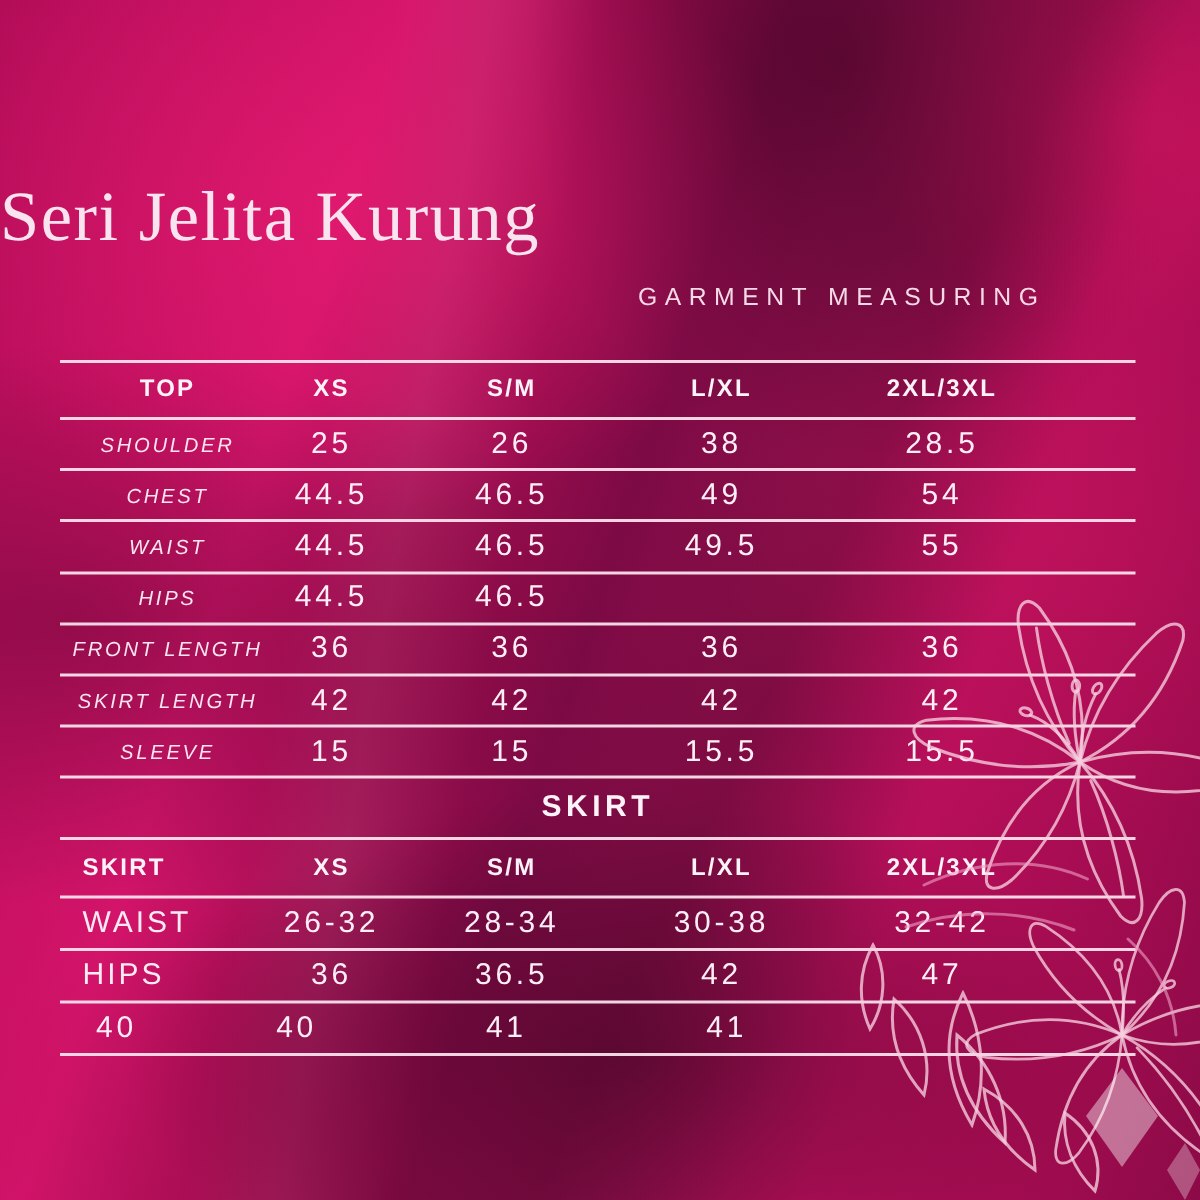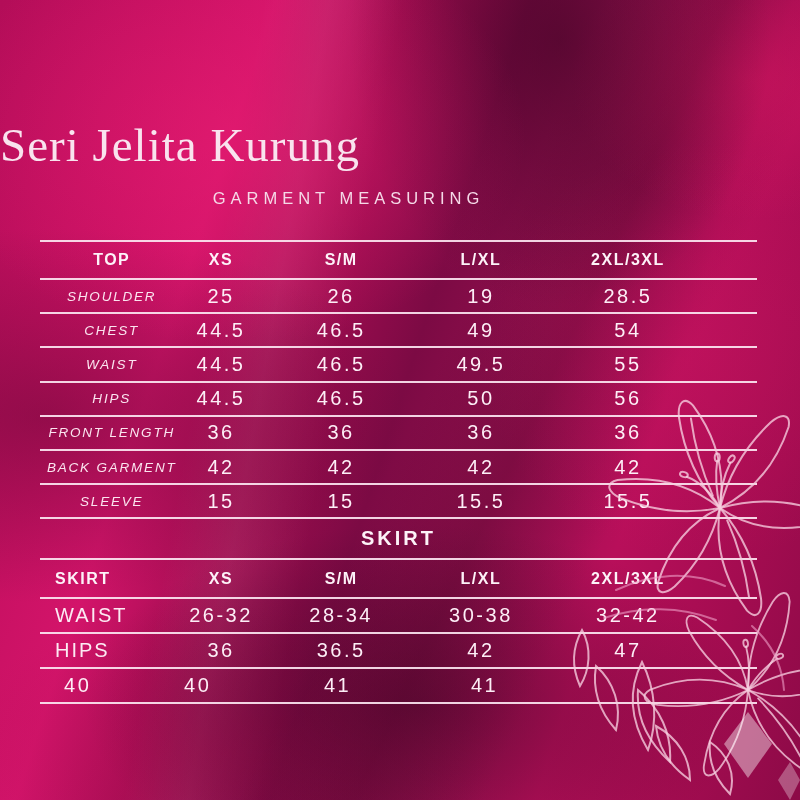--- a/index.html
+++ b/index.html
@@ -17,21 +17,21 @@
       linear-gradient(115deg, transparent 52%, rgba(80,4,42,0.35) 62%, transparent 73%),
       linear-gradient(100deg, transparent 28%, rgba(255,255,255,0.07) 35%, transparent 43%),
       linear-gradient(108deg, #b30d58 0%, #c91163 18%, #d3146a 26%, #a50d52 38%, #7c0a44 50%, #93104e 61%, #b80f5a 75%, #a30c50 88%, #8c0a47 100%);
   }
   .title{
     position:absolute;top:118px;left:0;width:800px;text-align:left;
     font-family:"Liberation Serif","DejaVu Serif",serif;
     font-size:47px;color:#f9e3ee;letter-spacing:1px;font-weight:400;z-index:2;
   }
   .subtitle{
-    position:absolute;top:189px;left:0;width:697px;text-align:center;
+    position:absolute;top:189px;left:0;width:697px;text-align:right;
     font-size:16.5px;color:#f5d9e7;letter-spacing:5px;font-weight:400;z-index:2;
   }
   .tables{
     position:absolute;left:40px;top:240px;width:717px;z-index:2;
     border-top:2px solid rgba(252,230,241,0.92);
     color:#fdf0f6;
   }
   .trow{display:flex;align-items:center;border-bottom:2px solid rgba(252,230,241,0.92);}
   .h38{height:36px;}  .h34{height:32.2px;}  .h41{height:39px;}  .h39{height:37px;}  .h35{height:33px;}
   .cell{text-align:center;overflow:visible;white-space:nowrap;}
@@ -60,21 +60,21 @@
       <div class="cell c2 hdr">S/M</div>
       <div class="cell c3 hdr">L/XL</div>
       <div class="cell c4 hdr">2XL/3XL</div>
       <div class="cell c5"></div>
     </div>
 
     <div class="trow h34">
       <div class="cell c0 rlabel">SHOULDER</div>
       <div class="cell c1 val">25</div>
       <div class="cell c2 val">26</div>
-      <div class="cell c3 val">19</div>
+      <div class="cell c3 val">38</div>
       <div class="cell c4 val">28.5</div>
       <div class="cell c5"></div>
     </div>
     <div class="trow h34">
       <div class="cell c0 rlabel">CHEST</div>
       <div class="cell c1 val">44.5</div>
       <div class="cell c2 val">46.5</div>
       <div class="cell c3 val">49</div>
       <div class="cell c4 val">54</div>
       <div class="cell c5"></div>
@@ -84,34 +84,32 @@
       <div class="cell c1 val">44.5</div>
       <div class="cell c2 val">46.5</div>
       <div class="cell c3 val">49.5</div>
       <div class="cell c4 val">55</div>
       <div class="cell c5"></div>
     </div>
     <div class="trow h34">
       <div class="cell c0 rlabel">HIPS</div>
       <div class="cell c1 val">44.5</div>
       <div class="cell c2 val">46.5</div>
-      <div class="cell c3 val">50</div>
-      <div class="cell c4 val">56</div>
       <div class="cell c5"></div>
     </div>
     <div class="trow h34">
       <div class="cell c0 rlabel">FRONT LENGTH</div>
       <div class="cell c1 val">36</div>
       <div class="cell c2 val">36</div>
       <div class="cell c3 val">36</div>
       <div class="cell c4 val">36</div>
       <div class="cell c5"></div>
     </div>
     <div class="trow h34">
-      <div class="cell c0 rlabel">BACK GARMENT</div>
+      <div class="cell c0 rlabel">SKIRT LENGTH</div>
       <div class="cell c1 val">42</div>
       <div class="cell c2 val">42</div>
       <div class="cell c3 val">42</div>
       <div class="cell c4 val">42</div>
       <div class="cell c5"></div>
     </div>
     <div class="trow h34">
       <div class="cell c0 rlabel">SLEEVE</div>
       <div class="cell c1 val">15</div>
       <div class="cell c2 val">15</div>

